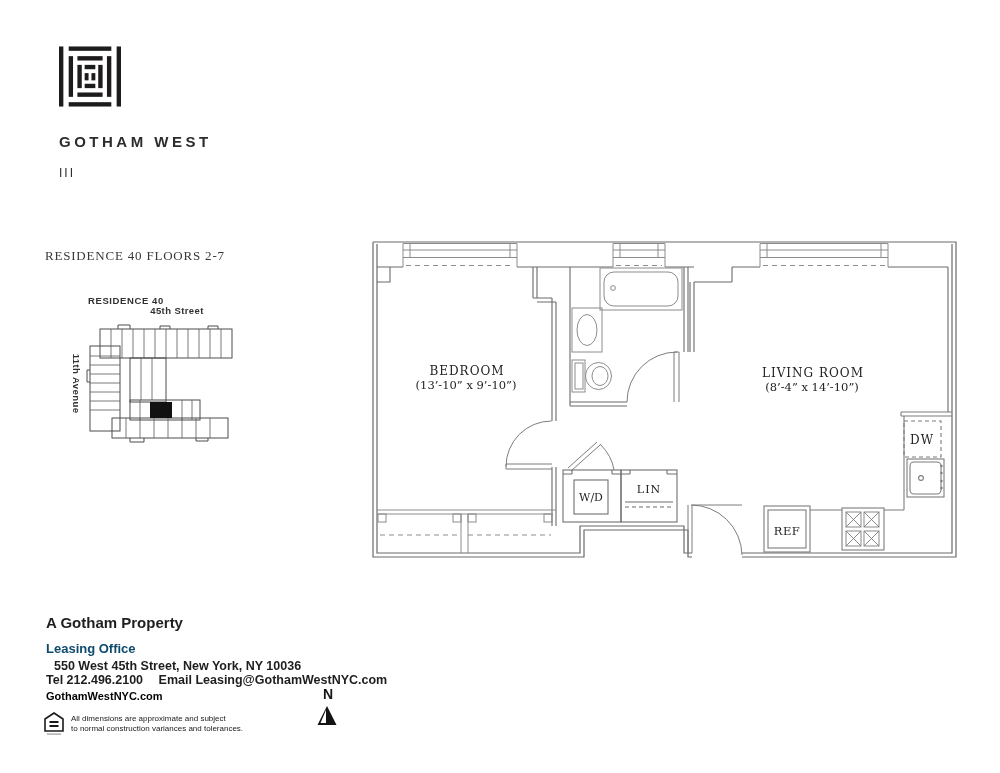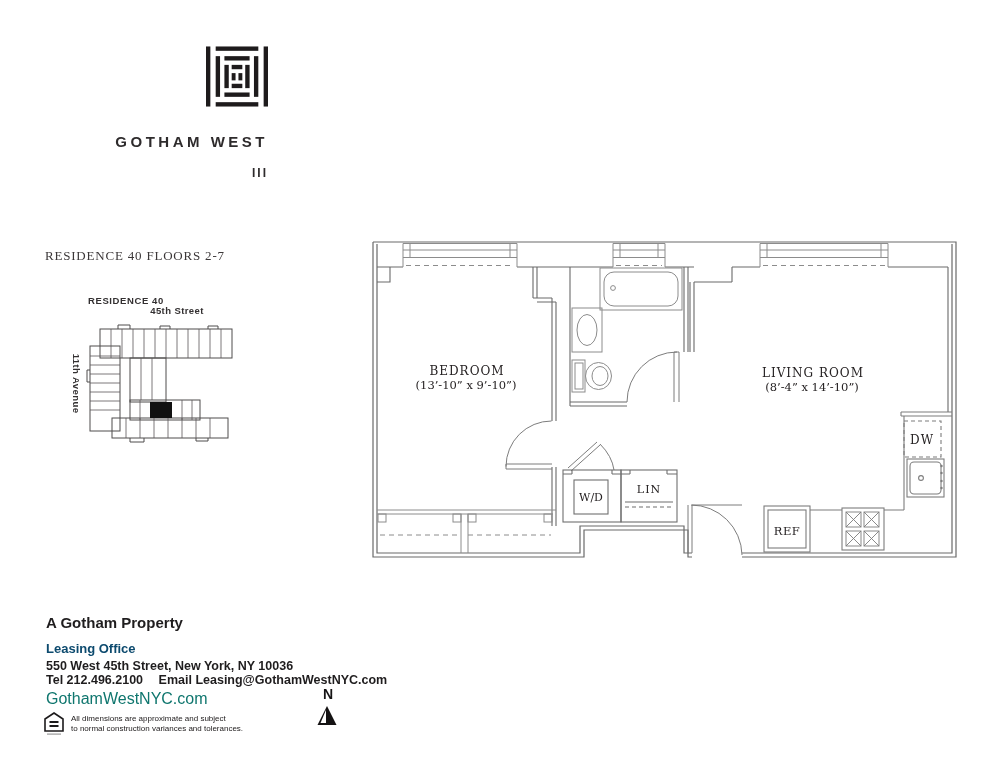--- a/index.html
+++ b/index.html
@@ -4,40 +4,40 @@
 <style>
   html,body{margin:0;padding:0;}
   body{
     width:1000px;height:773px;position:relative;overflow:hidden;
     background:#ffffff;
     font-family:"Liberation Sans", sans-serif;
     color:#2a2627;
   }
   .abs{position:absolute;}
   
-  .brand-wrap{left:68px;top:46px;width:200px;text-align:right;}
+  .brand-wrap{left:59px;top:46px;width:200px;text-align:left;}
   .brand-name{margin-top:22px;font-size:15px;font-weight:700;letter-spacing:3.5px;color:#2e2b2c;}
-  .brand-numeral{margin-top:16px;font-size:12px;font-weight:700;letter-spacing:2px;color:#2e2b2c;}
+  .brand-numeral{margin-top:16px;font-size:12px;font-weight:400;letter-spacing:2px;color:#2e2b2c;}
   
   .unit-title{left:45px;top:196px;font-family:"Liberation Serif", serif;
     font-size:21.5px;line-height:20px;letter-spacing:1.2px;color:#3b3738;}
   .residence-sub{left:45px;top:248px;font-family:Liberation Serif, serif;
     font-size:13px;letter-spacing:0.8px;color:#3b3738;}
   
   .map-label{left:44px;top:295px;font-size:9.5px;font-weight:700;letter-spacing:0.6px;color:#333031;padding-left:44px;}
   .street-top{left:122px;top:305px;width:110px;text-align:center;font-size:9.5px;font-weight:700;letter-spacing:0.4px;color:#333031;}
   .avenue-left{left:30px;top:378px;width:92px;text-align:center;font-size:9.5px;font-weight:700;letter-spacing:0.4px;color:#333031;
     transform:rotate(90deg);transform-origin:center;}
   
   .f-prop{left:46px;top:614px;font-size:15px;font-weight:700;color:#1f1d1e;}
   .f-office{left:46px;top:641px;font-size:13px;font-weight:700;color:#0c4a6e;}
-  .f-addr{left:46px;top:659px;font-size:12.5px;font-weight:700;color:#1f1d1e;}
+  .f-addr{left:54px;top:659px;font-size:12.5px;font-weight:700;color:#1f1d1e;}
   .f-contact{left:46px;top:673px;font-size:12.5px;font-weight:700;color:#1f1d1e;}
   .f-contact .gap{display:inline-block;width:12px;}
-  .f-site{left:46px;top:690px;font-size:16px;font-weight:400;color:#0f766e;}
+  .f-site{left:46px;top:690px;font-size:11px;font-weight:700;color:#000000;}
   .f-disc{left:71px;top:714px;font-size:8px;font-weight:400;line-height:9.5px;color:#232021;}
   .compass-n{left:316px;top:686px;width:24px;text-align:center;font-size:14px;font-weight:700;color:#161415;}
   svg text{font-family:"DejaVu Serif", serif;fill:#262223;}
 </style>
 </head>
 <body>
 
 <div class="abs brand-wrap">
   <svg width="62" height="61" viewBox="0 0 64 62" aria-hidden="true">
     <g fill="#1e1b1c">

